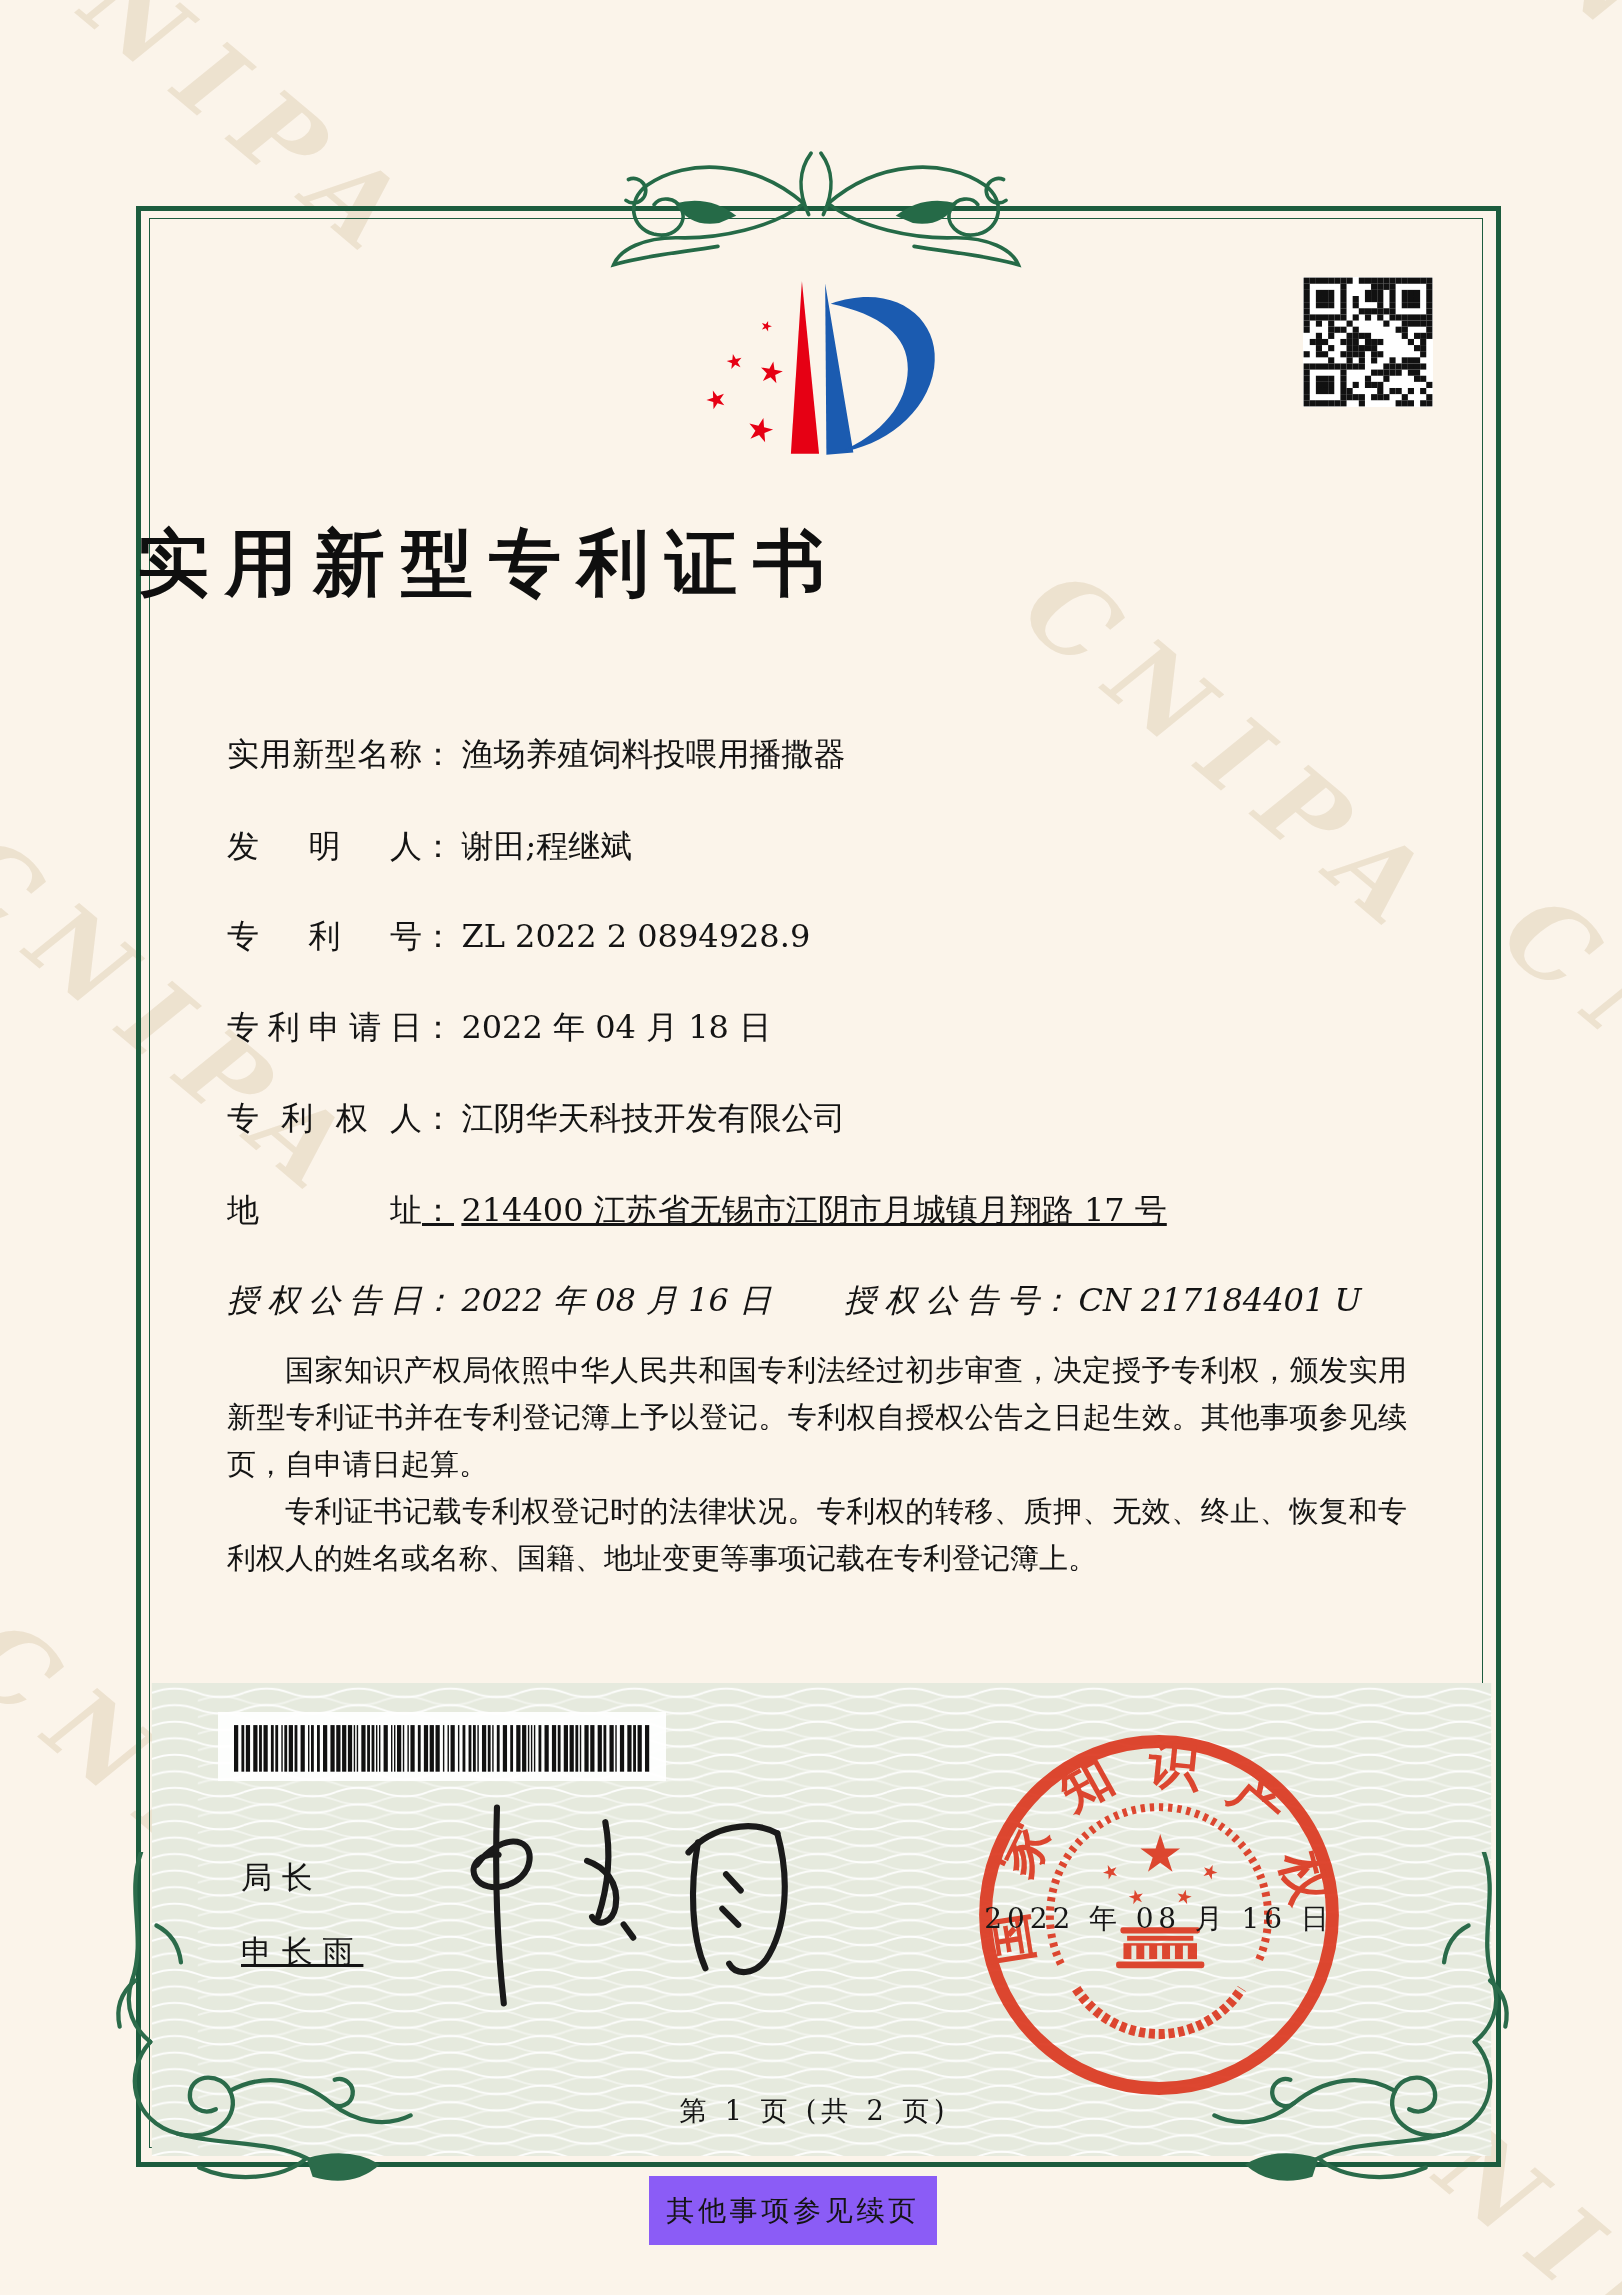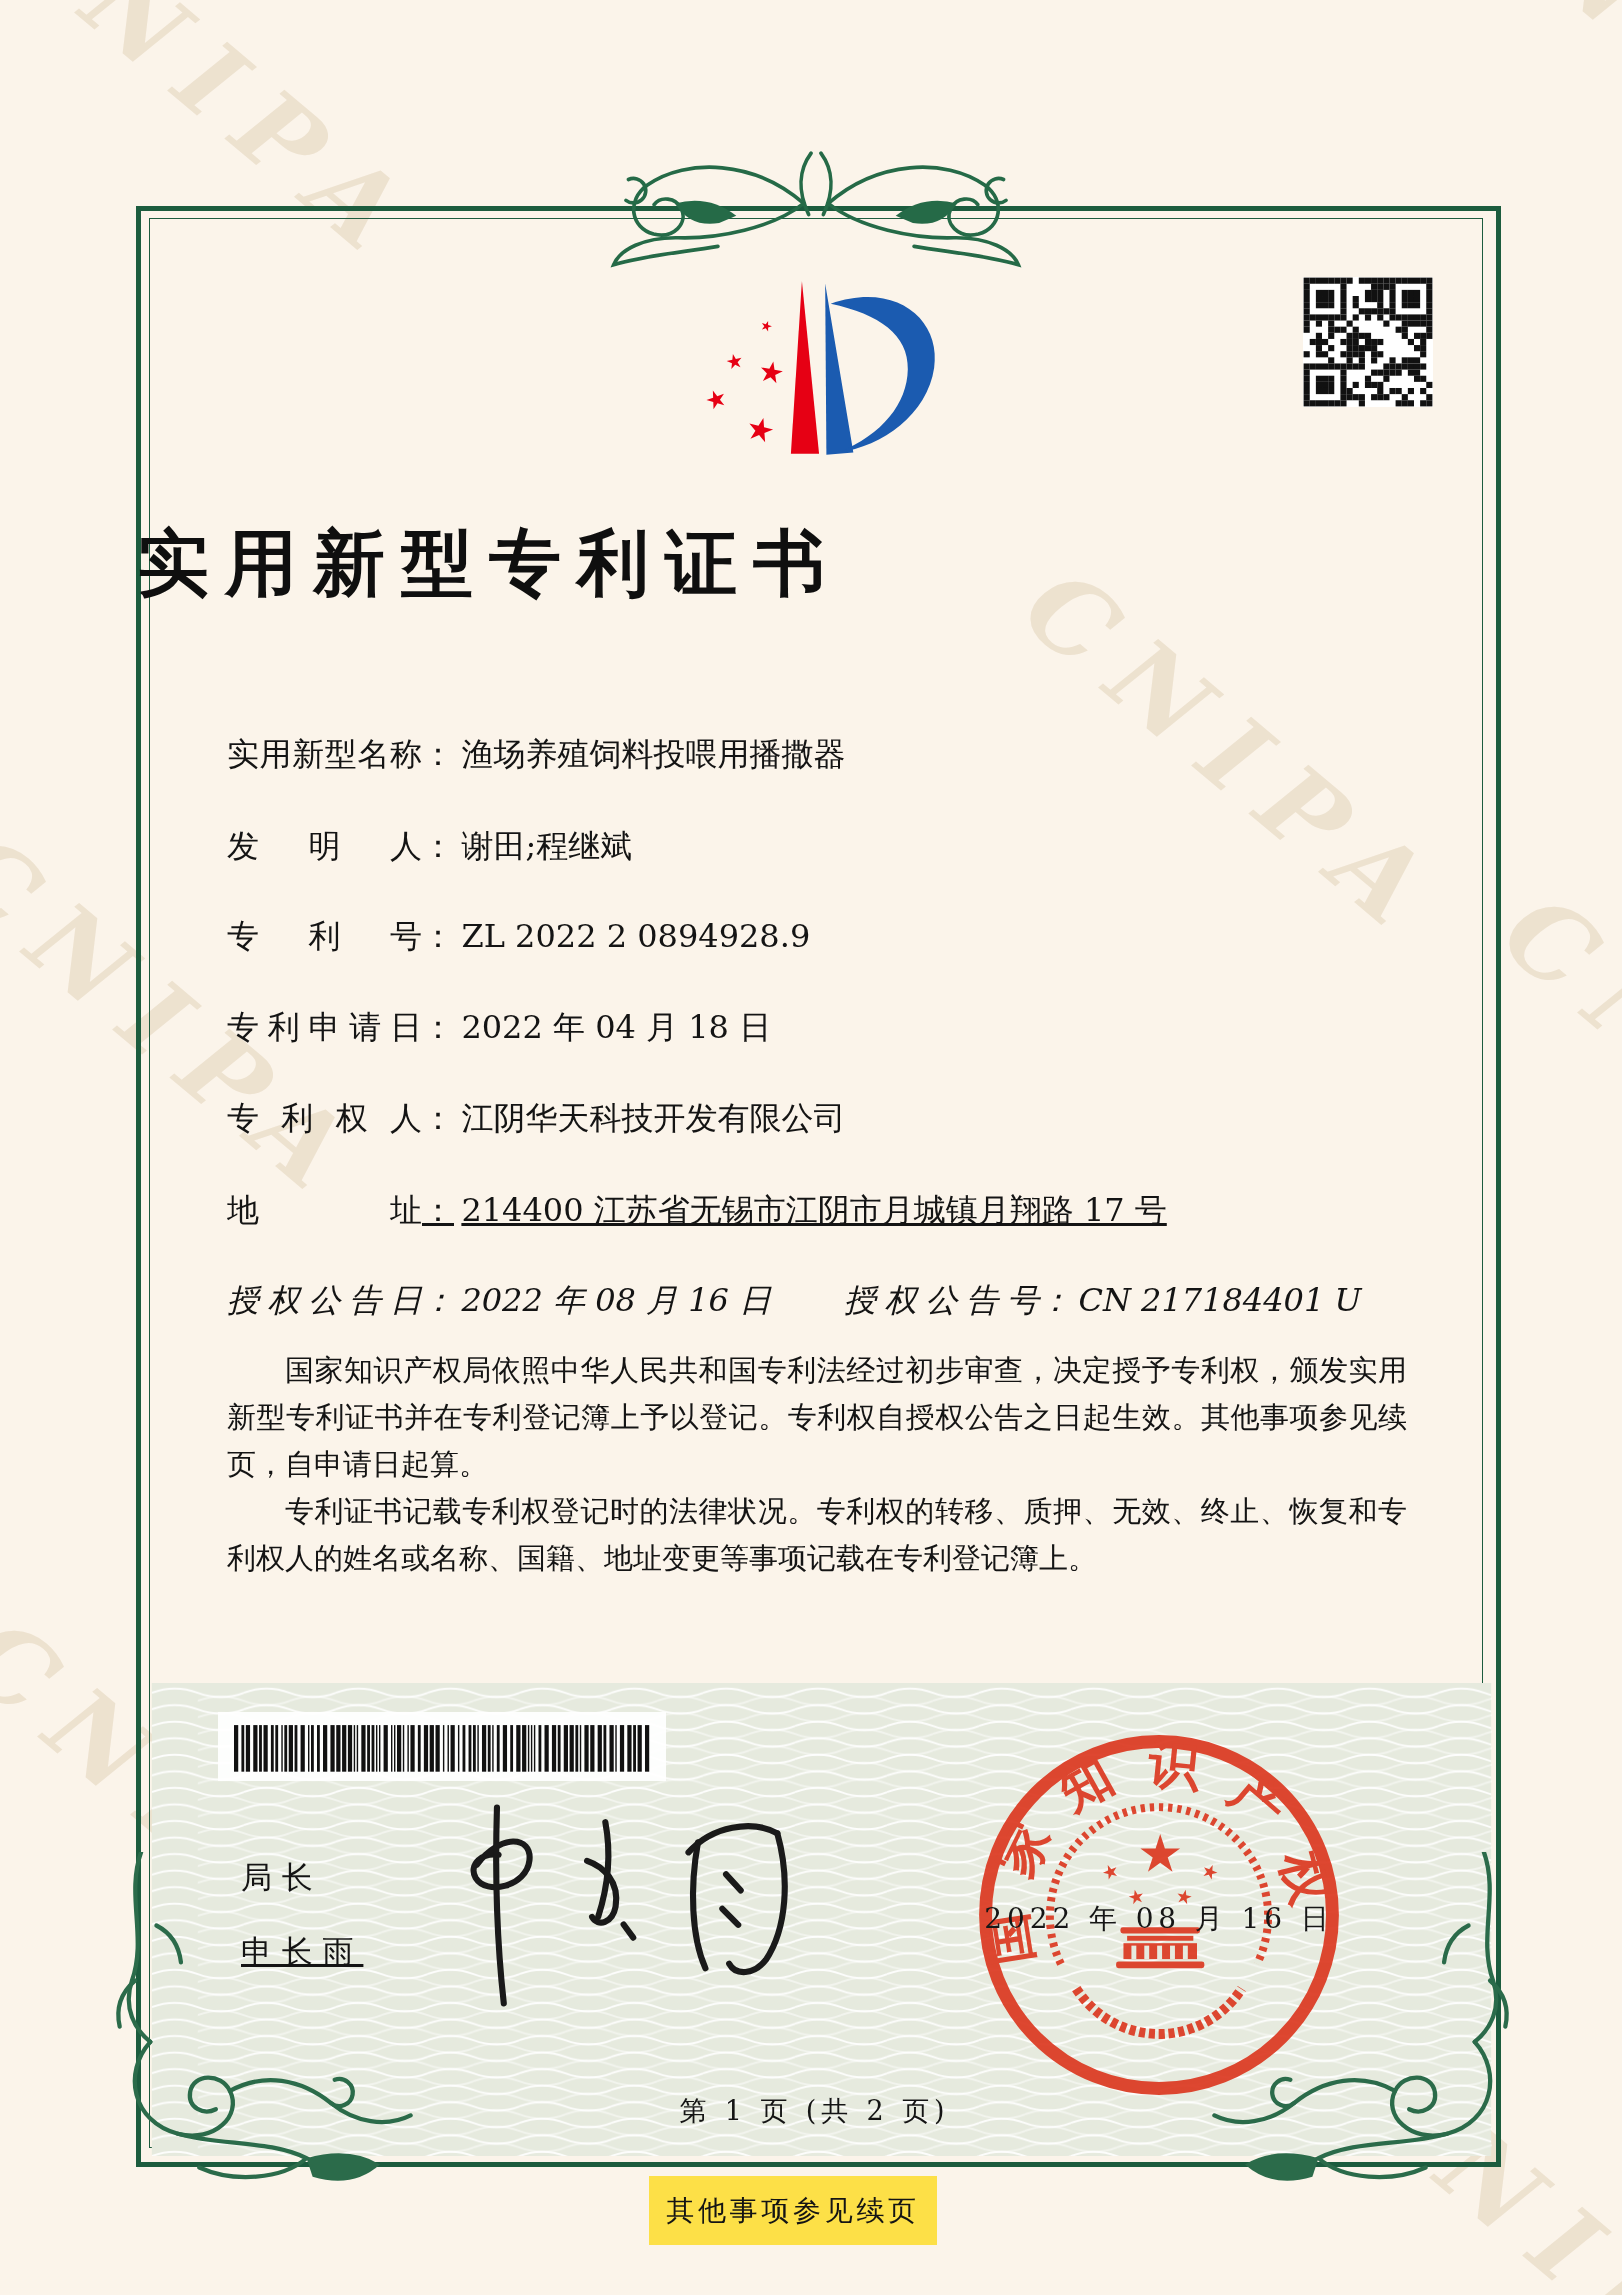--- a/index.html
+++ b/index.html
@@ -43,21 +43,21 @@
   .role{position:absolute;left:241px;top:1857px;font-size:31px;letter-spacing:9.8px;z-index:4;}
   .dname{position:absolute;left:241px;top:1931px;font-size:31px;letter-spacing:9.8px;z-index:4;text-decoration:underline;}
 
   .signature{position:absolute;left:380px;top:1786px;z-index:5;}
   .seal{position:absolute;left:969px;top:1725px;z-index:5;opacity:.93;}
   .sealdate{position:absolute;left:969px;top:1900px;width:380px;text-align:center;
             font-size:28px;letter-spacing:4.9px;color:#161616;z-index:6;}
 
   .pagefoot{position:absolute;top:2093px;left:137px;width:1355px;text-align:center;
             font-size:27px;letter-spacing:4.9px;z-index:4;}
-  .cont{position:absolute;top:2176px;left:649px;width:288px;height:69px;background:#fde047;
+  .cont{position:absolute;top:2176px;left:649px;width:288px;height:69px;background:#8b5cf6;
         display:flex;align-items:center;justify-content:center;font-size:28px;
         letter-spacing:3.7px;z-index:4;}
 </style>
 </head>
 <body>
 
 <div class="page">
 
   <div class="wm" style="left:-43px;top:18.4px;">CNIPA</div>
   <div class="wm" style="left:1417px;top:-24.5px;">CNIPA</div>

